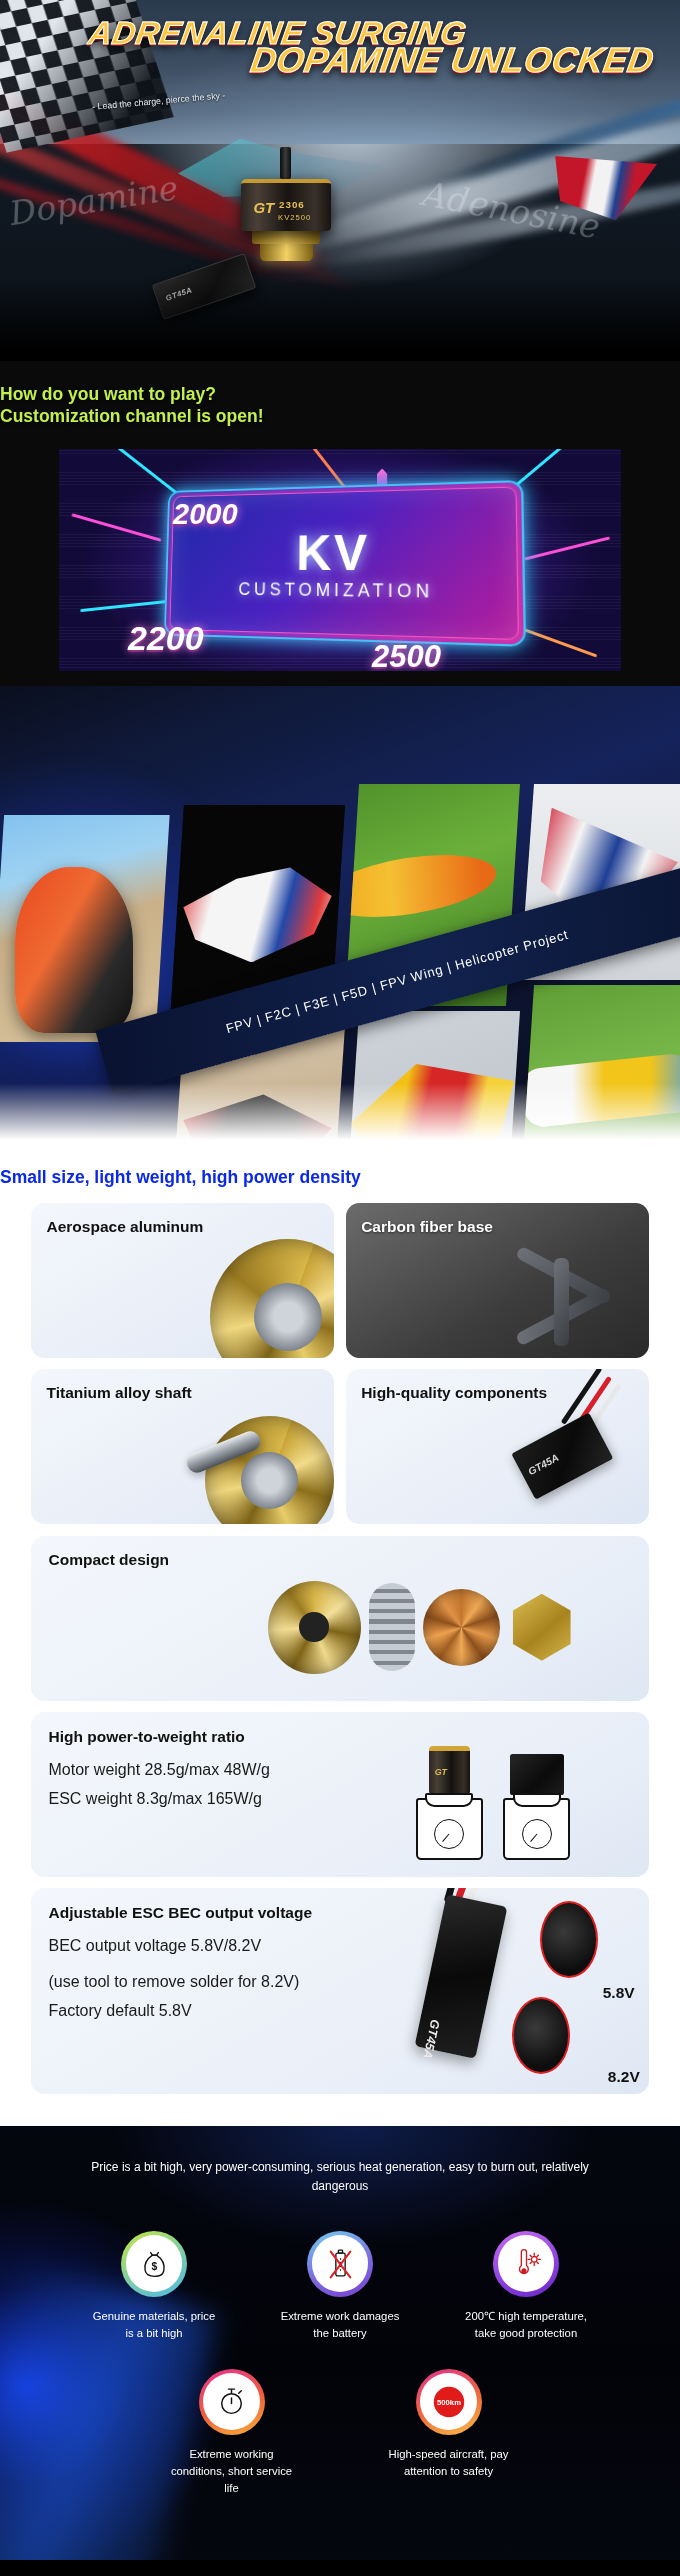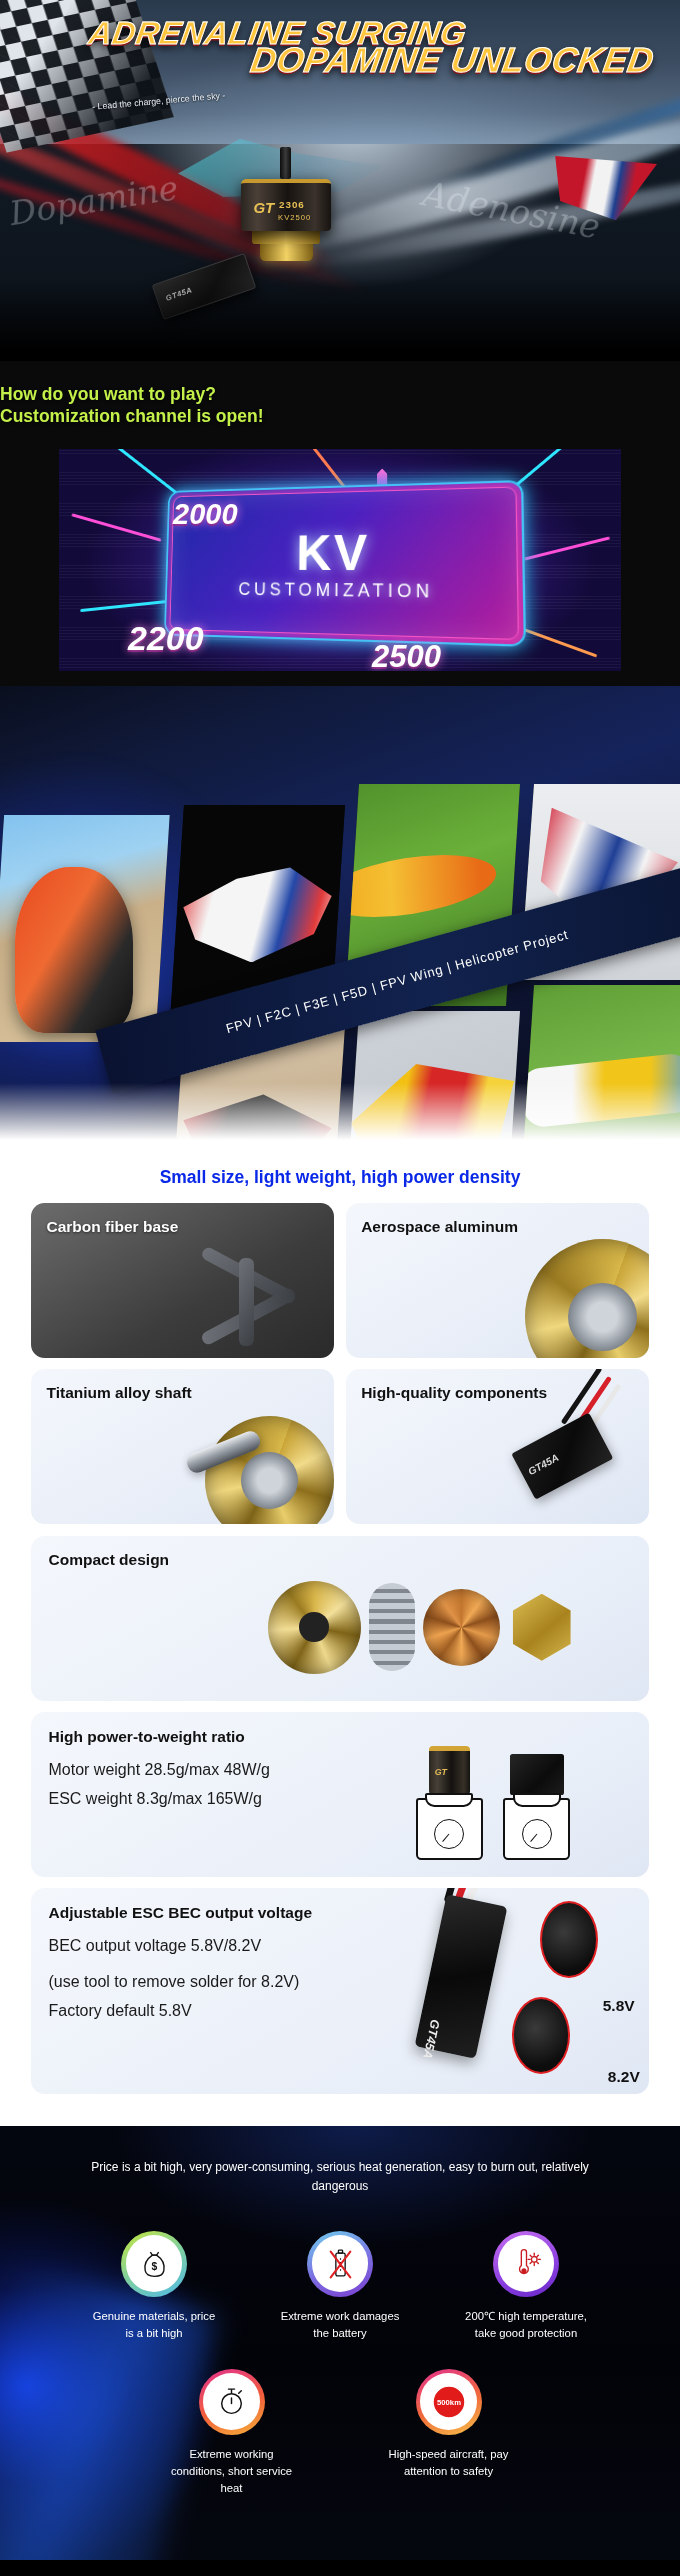--- a/index.html
+++ b/index.html
@@ -181,21 +181,21 @@
   .collage-band{position:absolute;z-index:6;left:93px;top:164px;width:608px;height:66px;
      background:linear-gradient(100deg,#0a1230 0%,#11224e 55%,#0b1634 100%);
      transform:rotate(-15.5deg);display:flex;align-items:center;justify-content:center;
      box-shadow:0 4.1px 14.4px rgba(0,0,0,.55);}
   .collage-band span{color:#fff;font-size:13px;letter-spacing:0.8px;white-space:nowrap;}
   .air-bottom-fade{position:absolute;left:0;right:0;bottom:0;height:62px;z-index:7;
      background:linear-gradient(180deg,rgba(255,255,255,0),#fff 92%);}
 
   
   .feat-sec{background:#fff;padding:4.1px 0 20.6px;}
-  .feat-head{text-align:center;color:#0a28e8;font-size:17.5px;font-weight:bold;padding:17.5px 0 15.5px;}
+  .feat-head{text-align:left;color:#0a28e8;font-size:17.5px;font-weight:bold;padding:17.5px 0 15.5px;}
   .grid2{display:flex;gap:11.3px;width:618px;margin:0 auto 11.3px;}
   .card{flex:1;border-radius:13.4px;position:relative;overflow:hidden;min-height:155px;padding:14.4px 15.5px;}
   .card.dark{background:linear-gradient(150deg,#6c6c6c,#3c3c3c 60%,#2a2a2a);}
   .card.dark .card-title{color:#fff;text-shadow:0 1px 2.6px rgba(0,0,0,.6);}
   .card.light{background:linear-gradient(150deg,#f4f7fc,#e7edf7 70%,#dde6f4);}
   .card-title{font-size:15.5px;font-weight:bold;color:#111;line-height:1.22;position:relative;z-index:3;}
   .card-sub{font-size:16px;color:#1a1a1a;line-height:1.6;margin-top:10.3px;position:relative;z-index:3;}
   .card-wide{width:618px;margin:0 auto 11.3px;border-radius:13.4px;position:relative;overflow:hidden;
      min-height:165px;padding:15.5px 17.5px;background:linear-gradient(150deg,#f4f7fc,#e9eff8 70%,#dfe7f4);}
 
@@ -260,21 +260,21 @@
   .bec-w{position:absolute;width:7.2px;height:77px;border-radius:4.1px;top:-67px;}
   .bw-blk{left:101px;background:#121212;transform:rotate(16deg);}
   .bw-red{left:114px;background:#d61f28;transform:rotate(20deg);}
   .bw-wht{left:128px;background:#ededed;transform:rotate(24deg);}
   .bec-zoom{position:absolute;width:58px;height:77px;border-radius:50%;
      border:2.6px solid #e01f22;overflow:hidden;
      background:radial-gradient(circle at 40% 40%,#3a3a3a,#0d0d0d 70%);}
   .bz1{right:44px;top:7.2px;}
   .bz2{right:72px;top:103px;}
   .bec-v{position:absolute;color:#111;font-size:15.5px;font-weight:bold;}
-  .bv1{right:7.2px;top:103px;}
+  .bv1{right:7.2px;top:90px;}
   .bv2{right:2.1px;top:174px;}
 
   
   .caution{position:relative;overflow:hidden;padding:32px 0 36px;
     background:
       radial-gradient(ellipse 40% 60% at 4% 60%, #1339d8 0%, rgba(12,28,120,.55) 38%, rgba(2,4,14,0) 72%),
       radial-gradient(ellipse 50% 40% at 52% 0%, #0e1c4a 0%, rgba(4,8,24,0) 70%),
       linear-gradient(180deg,#04060f 0%, #020308 55%, #05070f 100%);}
   .caution-note{position:relative;z-index:3;text-align:center;color:#fff;font-size:12px;line-height:1.6;
       max-width:505px;margin:0 auto 34px;}
@@ -392,31 +392,31 @@
         <span>FPV | F2C | F3E | F5D | FPV Wing | Helicopter Project</span>
       </div>
       <div class="air-bottom-fade"></div>
     </div>
   </section>
 
   <section class="feat-sec">
     <h2 class="feat-head">Small size, light weight, high power density</h2>
 
     <div class="grid2">
+      <div class="card light">
+        <div class="card-title">Aerospace aluminum</div>
+        <div class="art art-stator"></div>
+      </div>
       <div class="card dark">
         <div class="card-title">Carbon fiber base</div>
         <div class="art art-cf">
           <div class="cf-arm" style="left:15.5px;top:20.6px;width:103px;height:13.4px;transform:rotate(28deg);"></div>
           <div class="cf-arm" style="left:15.5px;top:62px;width:103px;height:13.4px;transform:rotate(-28deg);"></div>
           <div class="cf-arm" style="left:57px;top:10.3px;width:15.5px;height:88px;"></div>
         </div>
-      </div>
-      <div class="card light">
-        <div class="card-title">Aerospace aluminum</div>
-        <div class="art art-stator"></div>
       </div>
     </div>
 
     <div class="grid2">
       <div class="card light">
         <div class="card-title">Titanium alloy shaft</div>
         <div class="art art-shaft">
           <div class="art-stator" style="position:absolute;right:-20.6px;bottom:-31px;width:129px;height:129px;"></div>
           <div class="shaft-rod"></div>
         </div>
@@ -539,21 +539,21 @@
       <div class="warn">
         <div class="warn-ic g-time">
           <svg width="29" height="31" viewBox="0 0 56 60" fill="none" stroke="#111" stroke-width="2.8">
             <circle cx="28" cy="34" r="19"></circle>
             <line x1="22" y1="6" x2="34" y2="6" stroke-linecap="round"></line>
             <line x1="28" y1="6" x2="28" y2="15"></line>
             <line x1="28" y1="34" x2="28" y2="23" stroke-linecap="round"></line>
             <line x1="42" y1="14" x2="47" y2="9" stroke-linecap="round"></line>
           </svg>
         </div>
-        <div class="warn-txt">Extreme working conditions, short service heat</div>
+        <div class="warn-txt">Extreme working conditions, short service life</div>
       </div>
 
       <div class="warn">
         <div class="warn-ic g-speed">
           <svg width="40" height="40" viewBox="0 0 78 78">
             <circle cx="39" cy="39" r="31" fill="#e11a1a"></circle>
             <circle cx="39" cy="39" r="31" fill="none" stroke="#fff" stroke-width="2.5"></circle>
             <text x="39" y="44" font-size="15" text-anchor="middle" fill="#fff" font-family="Liberation Sans, sans-serif" font-weight="bold">500km</text>
           </svg>
         </div>

